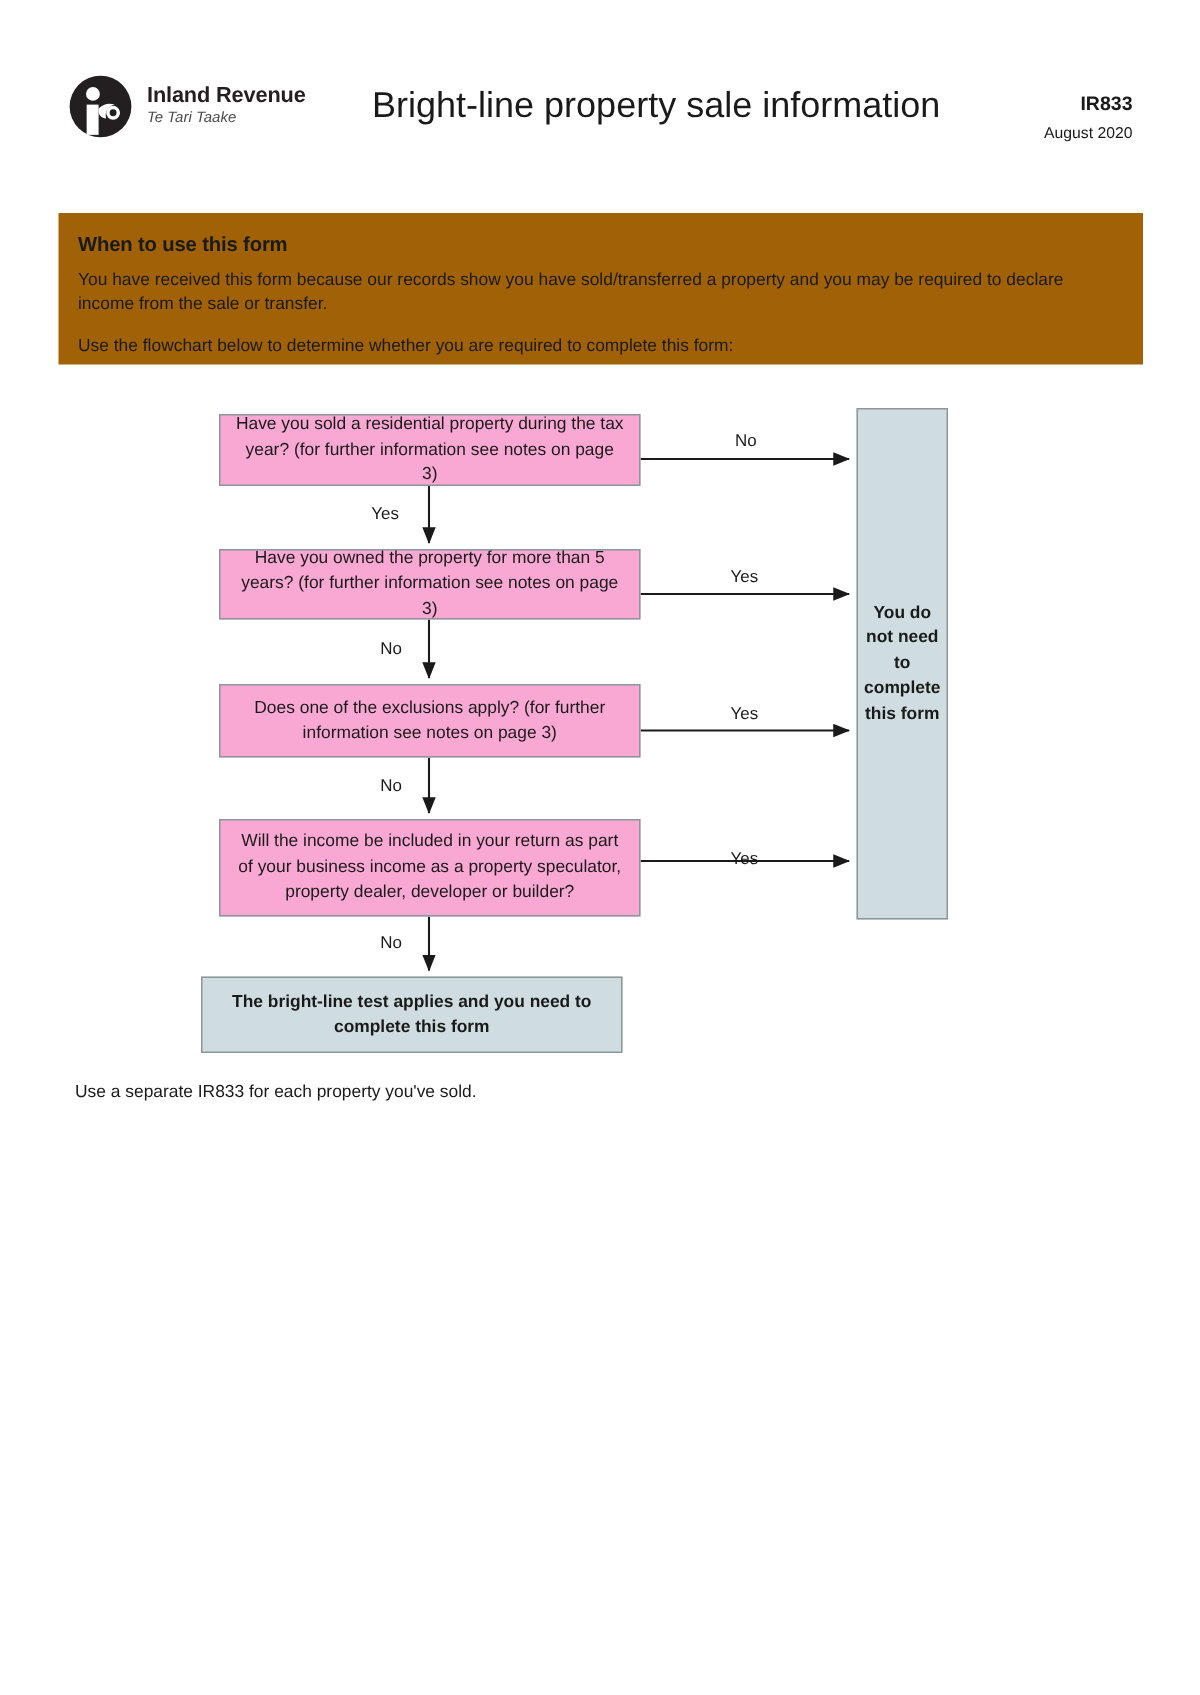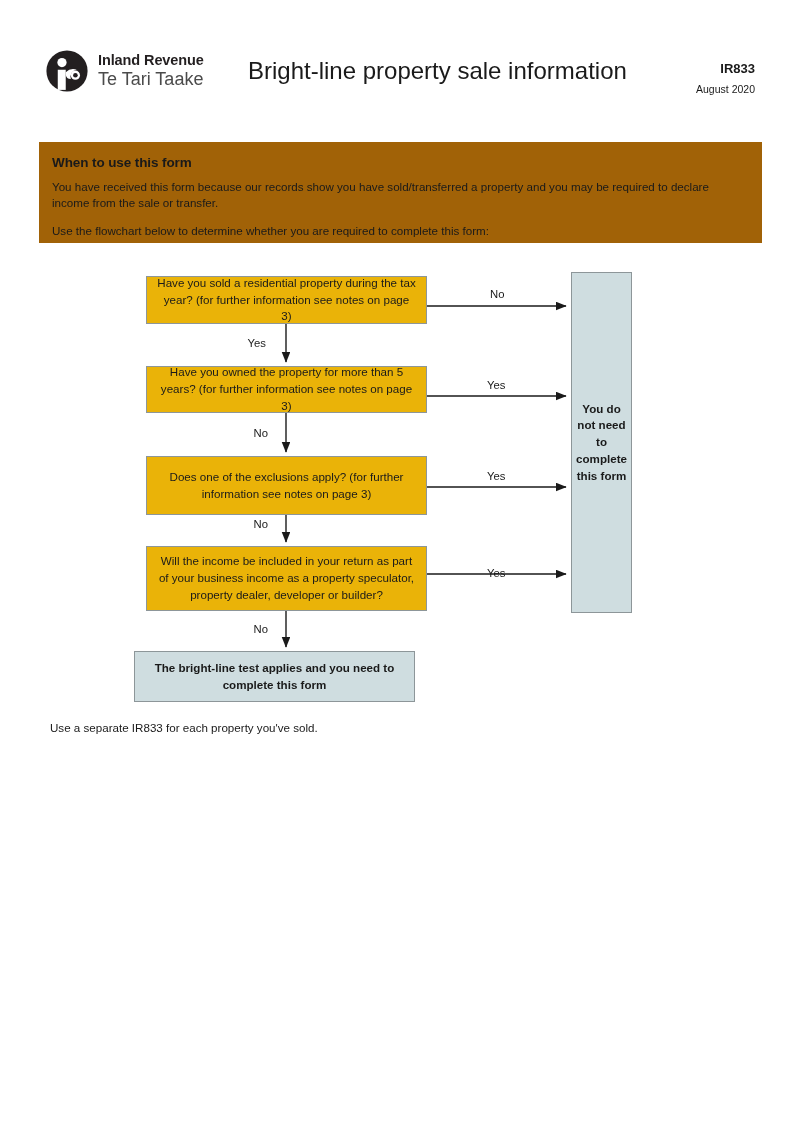--- a/index.html
+++ b/index.html
@@ -51,24 +51,25 @@
     justify-content: center;
     line-height: 1.08;
   }
   .logo-title {
     font-size: 14.5px;
     font-weight: bold;
     color: #231f20;
     letter-spacing: -0.1px;
   }
   .logo-sub {
-    font-size: 18px;
+    font-size: 10px;
     font-weight: normal;
     color: #4b4b4b;
     margin-top: 1px;
+    font-style: italic;
   }
 
   .doc-title {
     position: absolute;
     left: 248px;
     top: 56px;
     width: 400px;
     font-size: 24px;
     font-weight: normal;
     line-height: 1.28;
@@ -126,41 +127,41 @@
     top: 0;
     width: 800px;
     height: 1130px;
     pointer-events: none;
   }
 
   .node {
     position: absolute;
     box-sizing: border-box;
     border: 1px solid #8d9699;
-    background: #eab308;
+    background: #f9a8d4;
     display: flex;
     align-items: center;
     justify-content: center;
     text-align: center;
     font-size: 11.6px;
     line-height: 1.44;
     color: #1a1a1a;
     padding: 4px 10px;
   }
   .node.terminal {
     background: #cfdde0;
     font-weight: bold;
     font-size: 11.6px;
     line-height: 1.45;
     padding: 4px 14px;
   }
 
   #node-q1 { left: 146px; top: 276px; width: 281px; height: 48px; }
   #node-q2 { left: 146px; top: 366px; width: 281px; height: 47px; }
-  #node-q3 { left: 146px; top: 456px; width: 281px; height: 59px; }
+  #node-q3 { left: 146px; top: 456px; width: 281px; height: 49px; }
   #node-q4 { left: 146px; top: 546px; width: 281px; height: 65px; }
   #node-result { left: 134px; top: 651px; width: 281px; height: 51px; }
   #node-exit  { left: 571px; top: 272px; width: 61px; height: 341px; }
 
   
   .edge-label {
     position: absolute;
     font-size: 11.3px;
     color: #1a1a1a;
     white-space: nowrap;

